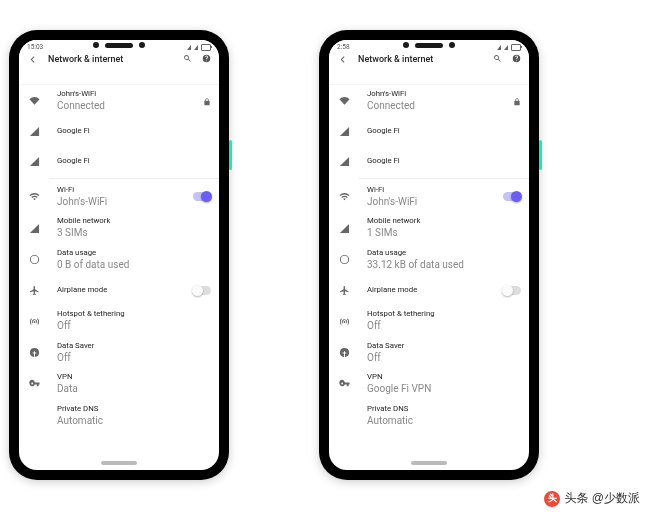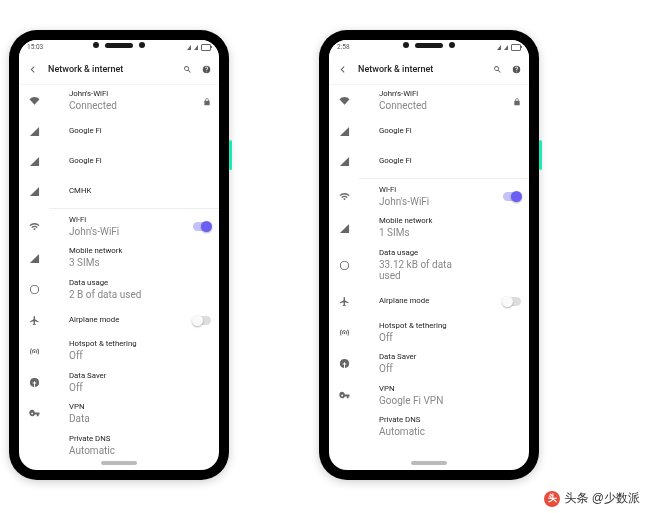--- a/index.html
+++ b/index.html
@@ -77,38 +77,37 @@
     color: #555;
   }
   .statusbar .right{display:flex;gap:3px;align-items:center;}
   .tri{width:0;height:0;border-left:4px solid transparent;border-right:0 solid transparent;border-bottom:5px solid #666;}
   .batt{width:8px;height:5px;border:0.7px solid #666;border-radius:1px;position:relative;}
   .batt::after{content:"";position:absolute;right:-1.5px;top:1px;width:1px;height:2px;background:#666;}
   .appbar {
     height: 30px;
     background: #fff;
     display: flex;
-    align-items: center;
     padding: 0 8px;
     gap: 10px;
     border-bottom: 0.5px solid rgba(0,0,0,.04);
   }
   .appbar .title { flex: 1; font-size: 9px; font-weight: 500; color: #222;}
   .icon-svg{width:11px;height:11px;fill:#555;flex:0 0 auto;}
   .icon-svg.small{width:9px;height:9px;}
   .list {
     flex: 1;
     overflow: hidden;
   }
   .row {
     display: flex;
     align-items: center;
     padding: 5px 8px 5px 8px;
     min-height: 20px;
-    gap: 28px;
+    gap: 16px;
   }
   .row.indent .ic{visibility:hidden;}
   .ic {
     width: 14px;
     display: flex;
     justify-content: center;
     align-items: center;
     flex: 0 0 14px;
   }
   .ic svg{width:11px;height:11px;fill:#666;}
@@ -246,31 +245,20 @@
             <div class="ic">
               <svg viewBox="0 0 24 24">
                 <use href="#i-signal"></use>
               </svg>
             </div>
             <div class="txt">
               <div class="lbl">Google Fi</div>
             </div>
             <div class="trail"></div>
           </div>
-          <div class="row">
-            <div class="ic">
-              <svg viewBox="0 0 24 24">
-                <use href="#i-signal"></use>
-              </svg>
-            </div>
-            <div class="txt">
-              <div class="lbl">CMHK</div>
-            </div>
-            <div class="trail"></div>
-          </div>
           <div class="sep"></div>
           <div class="row">
             <div class="ic">
               <svg viewBox="0 0 24 24">
                 <use href="#i-wifi"></use>
               </svg>
             </div>
             <div class="txt">
               <div class="lbl">Wi-Fi</div>
               <div class="sub">John's-WiFi</div>
@@ -292,21 +280,21 @@
             <div class="trail"></div>
           </div>
           <div class="row">
             <div class="ic">
               <svg viewBox="0 0 24 24">
                 <use href="#i-data"></use>
               </svg>
             </div>
             <div class="txt">
               <div class="lbl">Data usage</div>
-              <div class="sub">2 B of data used</div>
+              <div class="sub">0 B of data used</div>
             </div>
             <div class="trail"></div>
           </div>
           <div class="row">
             <div class="ic">
               <svg viewBox="0 0 24 24">
                 <use href="#i-airplane"></use>
               </svg>
             </div>
             <div class="txt">

